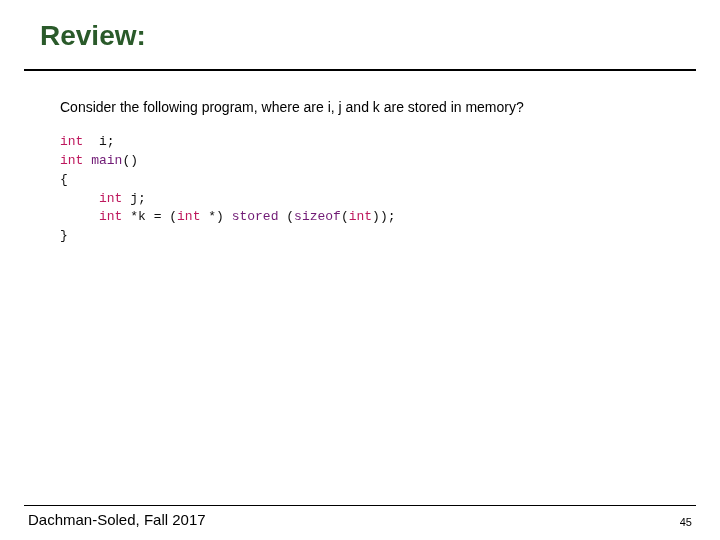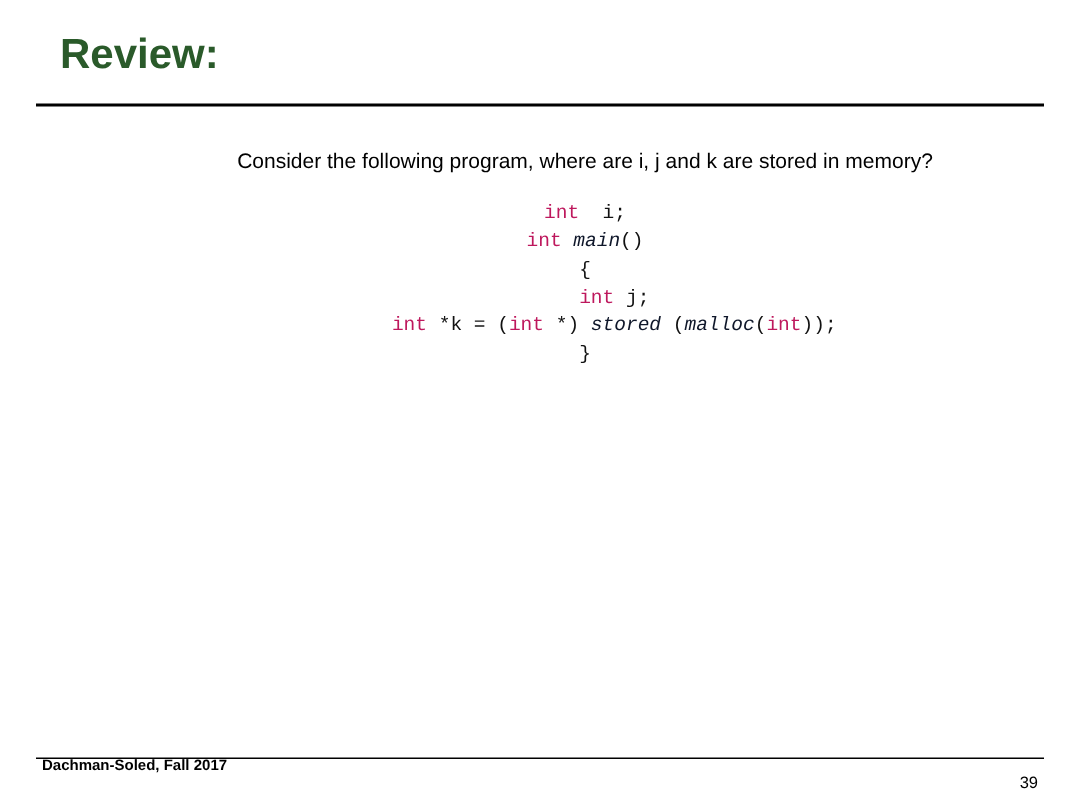--- a/index.html
+++ b/index.html
@@ -25,51 +25,49 @@
     color: #2a5a2a;
     line-height: 1.25;
   }
   .title-rule {
     border: none;
     border-top: 2px solid #000;
     margin: 6px 24px 0 24px;
   }
   .content {
     padding: 28px 0 0 60px;
-    text-align: center;
   }
   .prompt-text {
     font-size: 14px;
     color: #000;
     margin-bottom: 18px;
   }
   .code-block {
     font-family: Consolas, "Courier New", monospace;
     font-size: 13px;
     line-height: 1.45;
     white-space: pre;
   }
   .kw { color: #be185d; }
-  .fn { color: #0f172a; font-style: italic; }
+  .fn { color: #701a75; }
   .plain { color: #111; }
   .footer-rule {
     position: absolute;
     left: 24px;
     right: 24px;
     bottom: 34px;
     border: none;
     border-top: 1.5px solid #000;
   }
   .footer-left {
     position: absolute;
     left: 28px;
-    bottom: 24px;
-    font-size: 10px;
+    bottom: 12px;
+    font-size: 15px;
     color: #000;
-    font-weight: bold;
   }
   .footer-right {
     position: absolute;
     right: 28px;
     bottom: 12px;
     font-size: 11px;
     color: #000;
   }
 </style>
 </head>
@@ -82,21 +80,21 @@
   </div>
   <hr class="title-rule">
 
   <div class="content">
     <div class="prompt-text">Consider the following program, where are i, j and k are stored in memory?</div>
 
     <div class="code-block"><span class="kw">int</span><span class="plain">  i;</span>
 <span class="kw">int</span><span class="fn"> main</span><span class="plain">()</span>
 <span class="plain">{</span>
 <span class="plain">     </span><span class="kw">int</span><span class="plain"> j;</span>
-<span class="plain">     </span><span class="kw">int</span><span class="plain"> *k = (</span><span class="kw">int</span><span class="plain"> *) </span><span class="fn">stored</span><span class="plain"> (</span><span class="fn">malloc</span><span class="plain">(</span><span class="kw">int</span><span class="plain">));</span>
+<span class="plain">     </span><span class="kw">int</span><span class="plain"> *k = (</span><span class="kw">int</span><span class="plain"> *) </span><span class="fn">stored</span><span class="plain"> (</span><span class="fn">sizeof</span><span class="plain">(</span><span class="kw">int</span><span class="plain">));</span>
 <span class="plain">}</span></div>
   </div>
 
   <hr class="footer-rule">
   <div class="footer-left">Dachman-Soled, Fall 2017</div>
-  <div class="footer-right">39</div>
+  <div class="footer-right">45</div>
 
 </div>
 
 </body></html>

